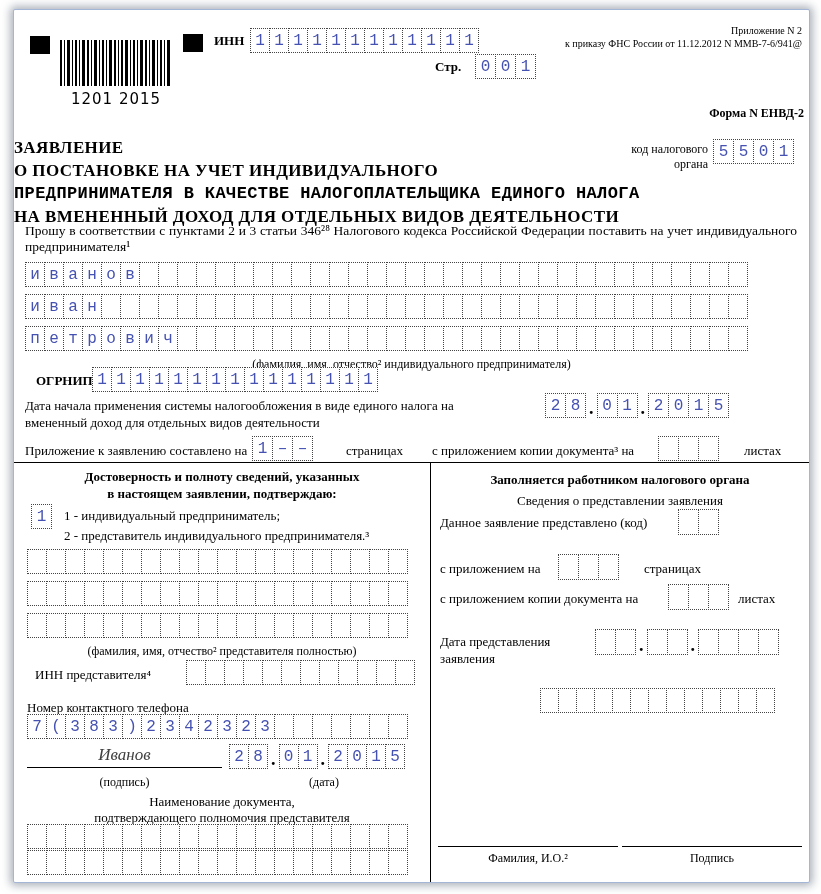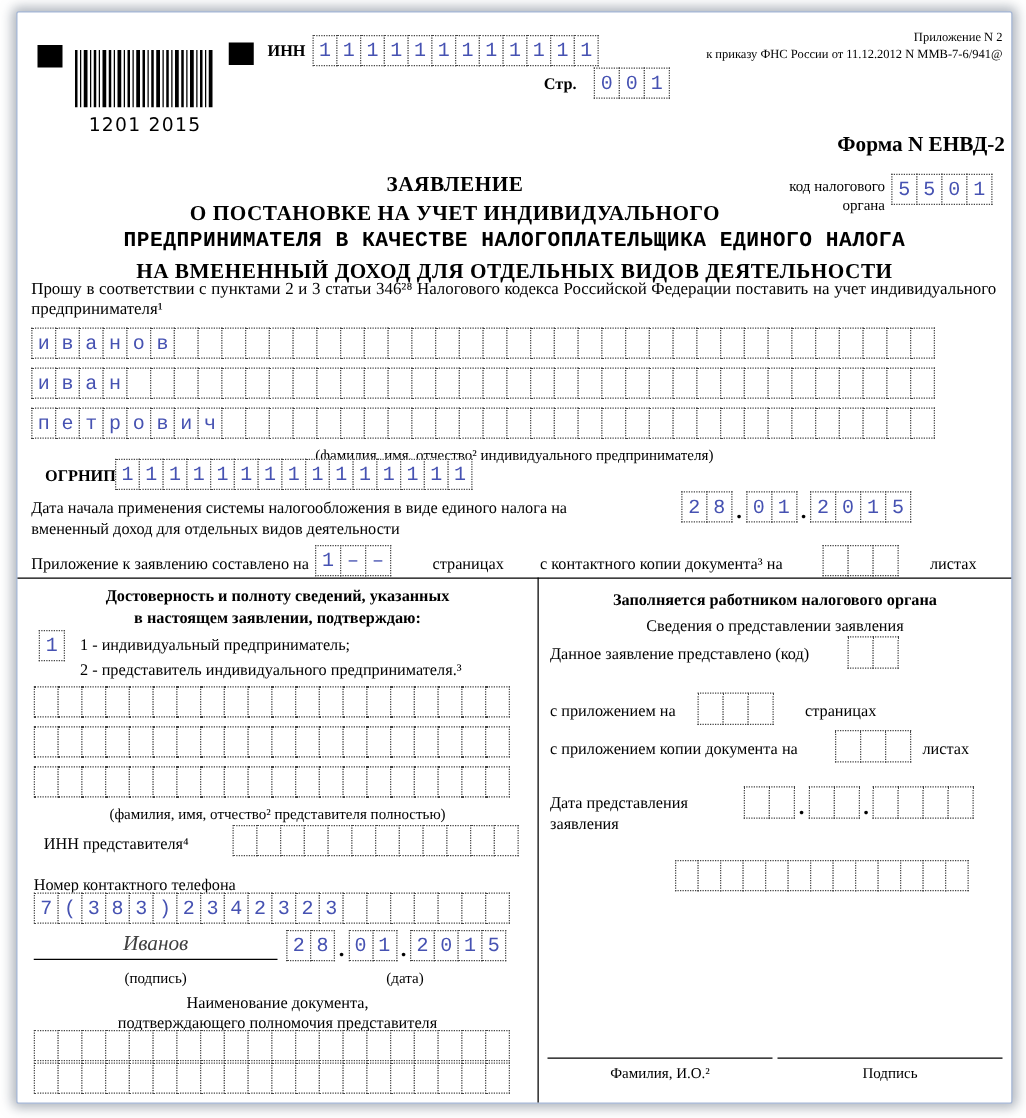--- a/index.html
+++ b/index.html
@@ -7,22 +7,22 @@
     position:absolute;left:13px;top:9px;width:795px;height:872px;background:#fff;
     border:1px solid #a4b6d6;border-radius:2px;
     box-shadow:0 0 9px 3px rgba(110,120,135,.55);
     font-family:"Liberation Serif",serif;color:#000;
   }
   .abs{position:absolute;}
   .lbl{font-size:13px;white-space:nowrap;}
   .lbl-b{font-size:13px;font-weight:bold;white-space:nowrap;}
   .small{font-size:12px;white-space:nowrap;}
   .note{font-size:10px;line-height:13px;text-align:right;}
-  .bold-r{font-size:17px;font-weight:bold;text-align:right;white-space:nowrap;}
-  .title-line{font-weight:bold;font-size:17px;letter-spacing:.4px;text-align:center;white-space:nowrap;}
+  .bold-r{font-size:12px;font-weight:bold;text-align:right;white-space:nowrap;}
+  .title-line{font-weight:bold;font-size:17px;letter-spacing:.4px;white-space:nowrap;}
   .center{text-align:center;}
   .right{text-align:right;}
   .just{text-align:justify;font-size:13.5px;line-height:16px;}
   .cellrow{display:inline-flex;align-items:stretch;}
   .cell{
     box-sizing:border-box;width:20px;height:25px;border:1px dotted #444;background:#fff;
     display:inline-flex;align-items:center;justify-content:center;
     font-family:"Liberation Mono",monospace;font-size:16px;color:#4652b2;
   }
   .cell+.cell{margin-left:-1px;}
@@ -283,21 +283,21 @@
       <span class="cell">5</span>
     </div>
 
   <div class="abs lbl" style="left:11px;top:433px;">Приложение к заявлению составлено на</div>
   <div class="abs cellrow cw21" style="left:238px;top:426px;">
       <span class="cell">1</span>
       <span class="cell">–</span>
       <span class="cell">–</span>
     </div>
   <div class="abs lbl" style="left:332px;top:433px;">страницах</div>
-  <div class="abs lbl" style="left:418px;top:433px;">с контактного копии документа³ на</div>
+  <div class="abs lbl" style="left:418px;top:433px;">с приложением копии документа³ на</div>
   <div class="abs cellrow cw21" style="left:644px;top:426px;">
       <span class="cell"></span>
       <span class="cell"></span>
       <span class="cell"></span>
     </div>
   <div class="abs lbl" style="left:730px;top:433px;">листах</div>
 
   <div class="abs hline" style="left:0;top:452px;width:100%;"></div>
   <div class="abs vline" style="left:416px;top:452px;height:420px;"></div>
 

